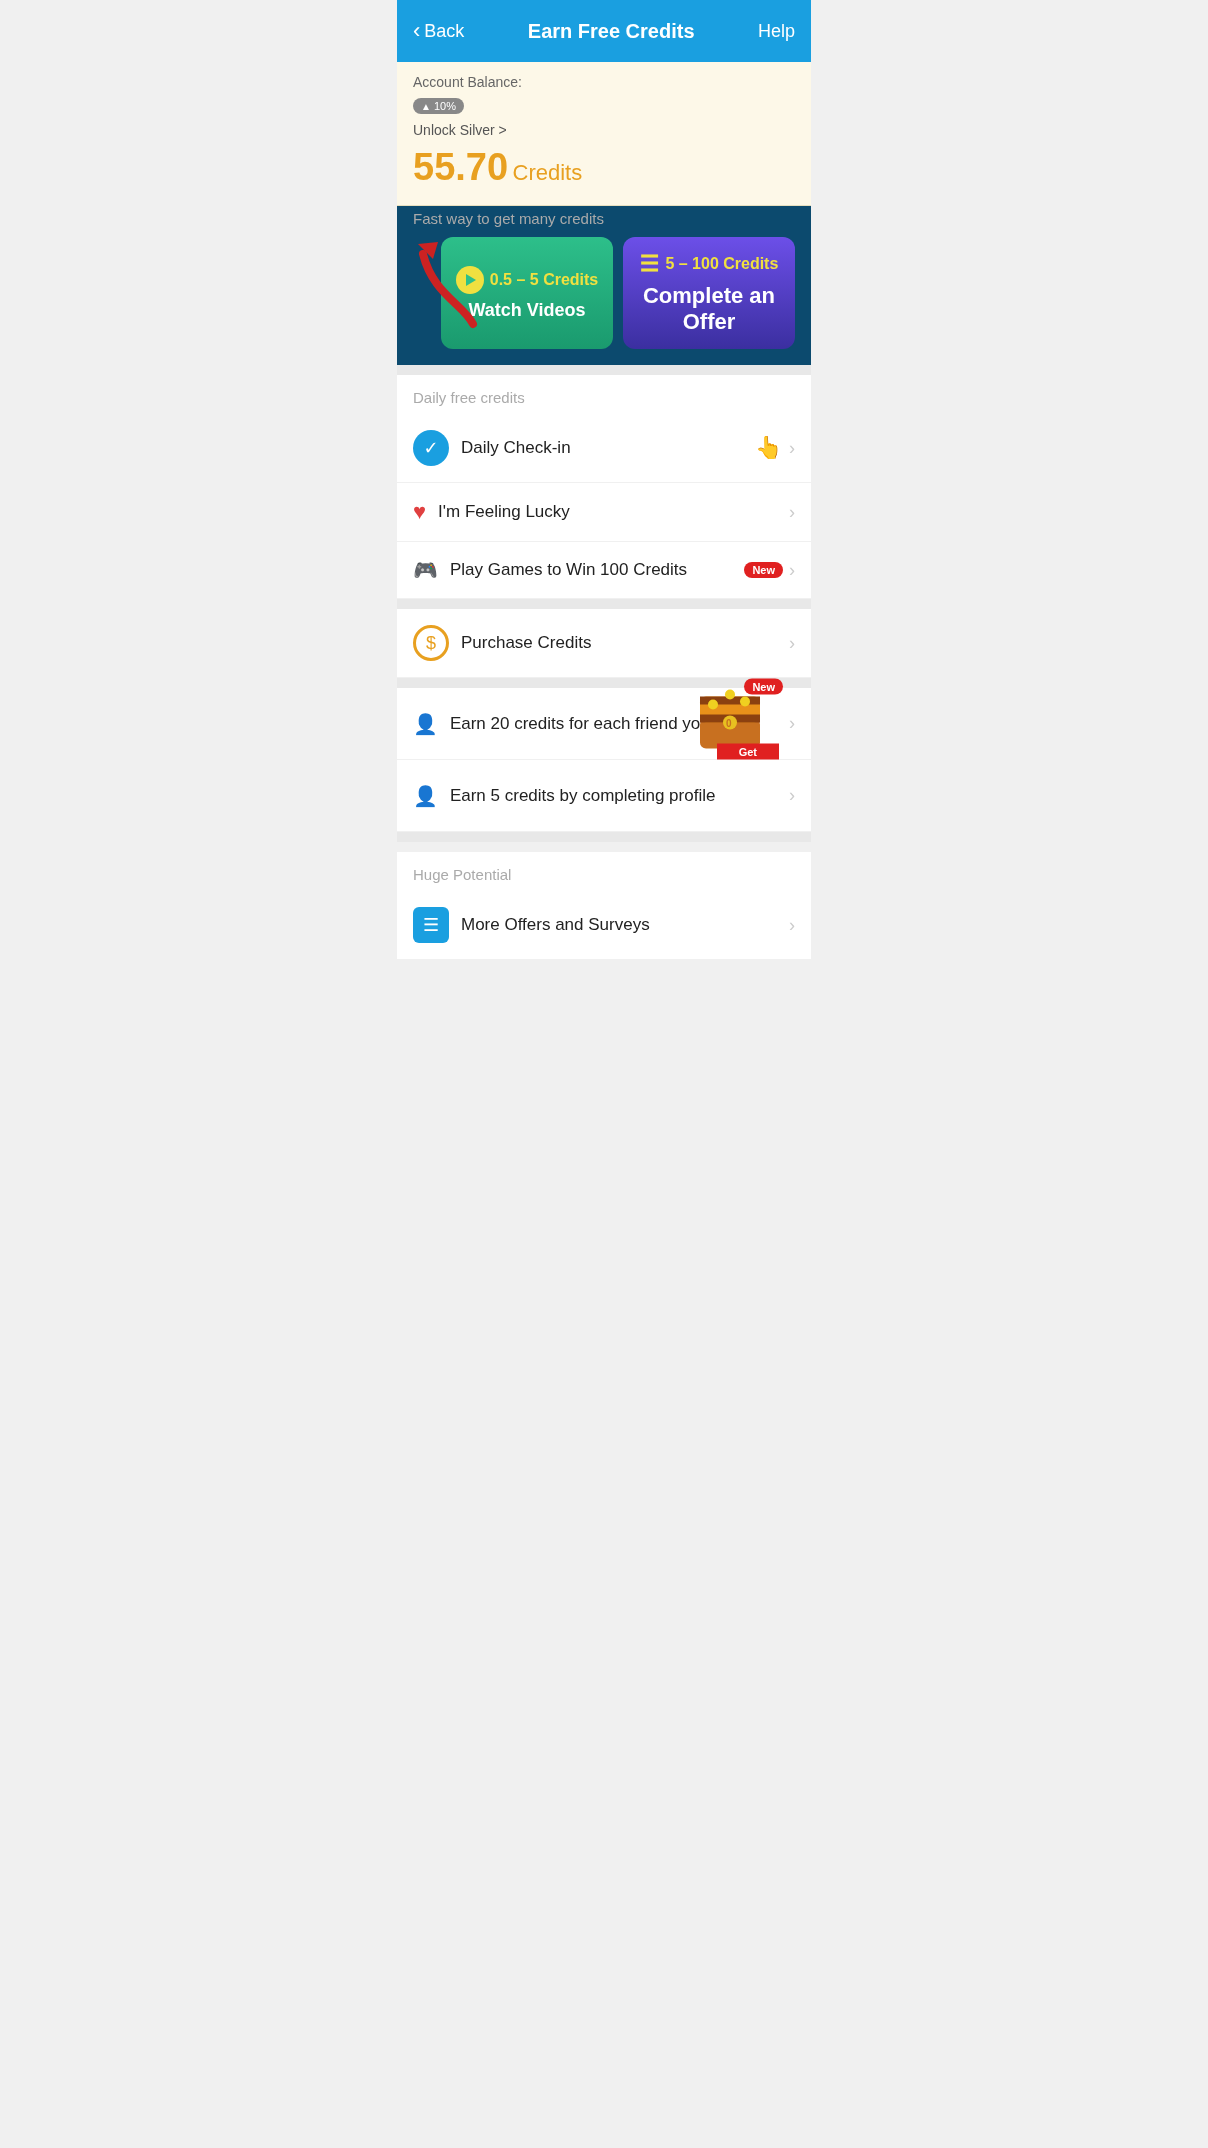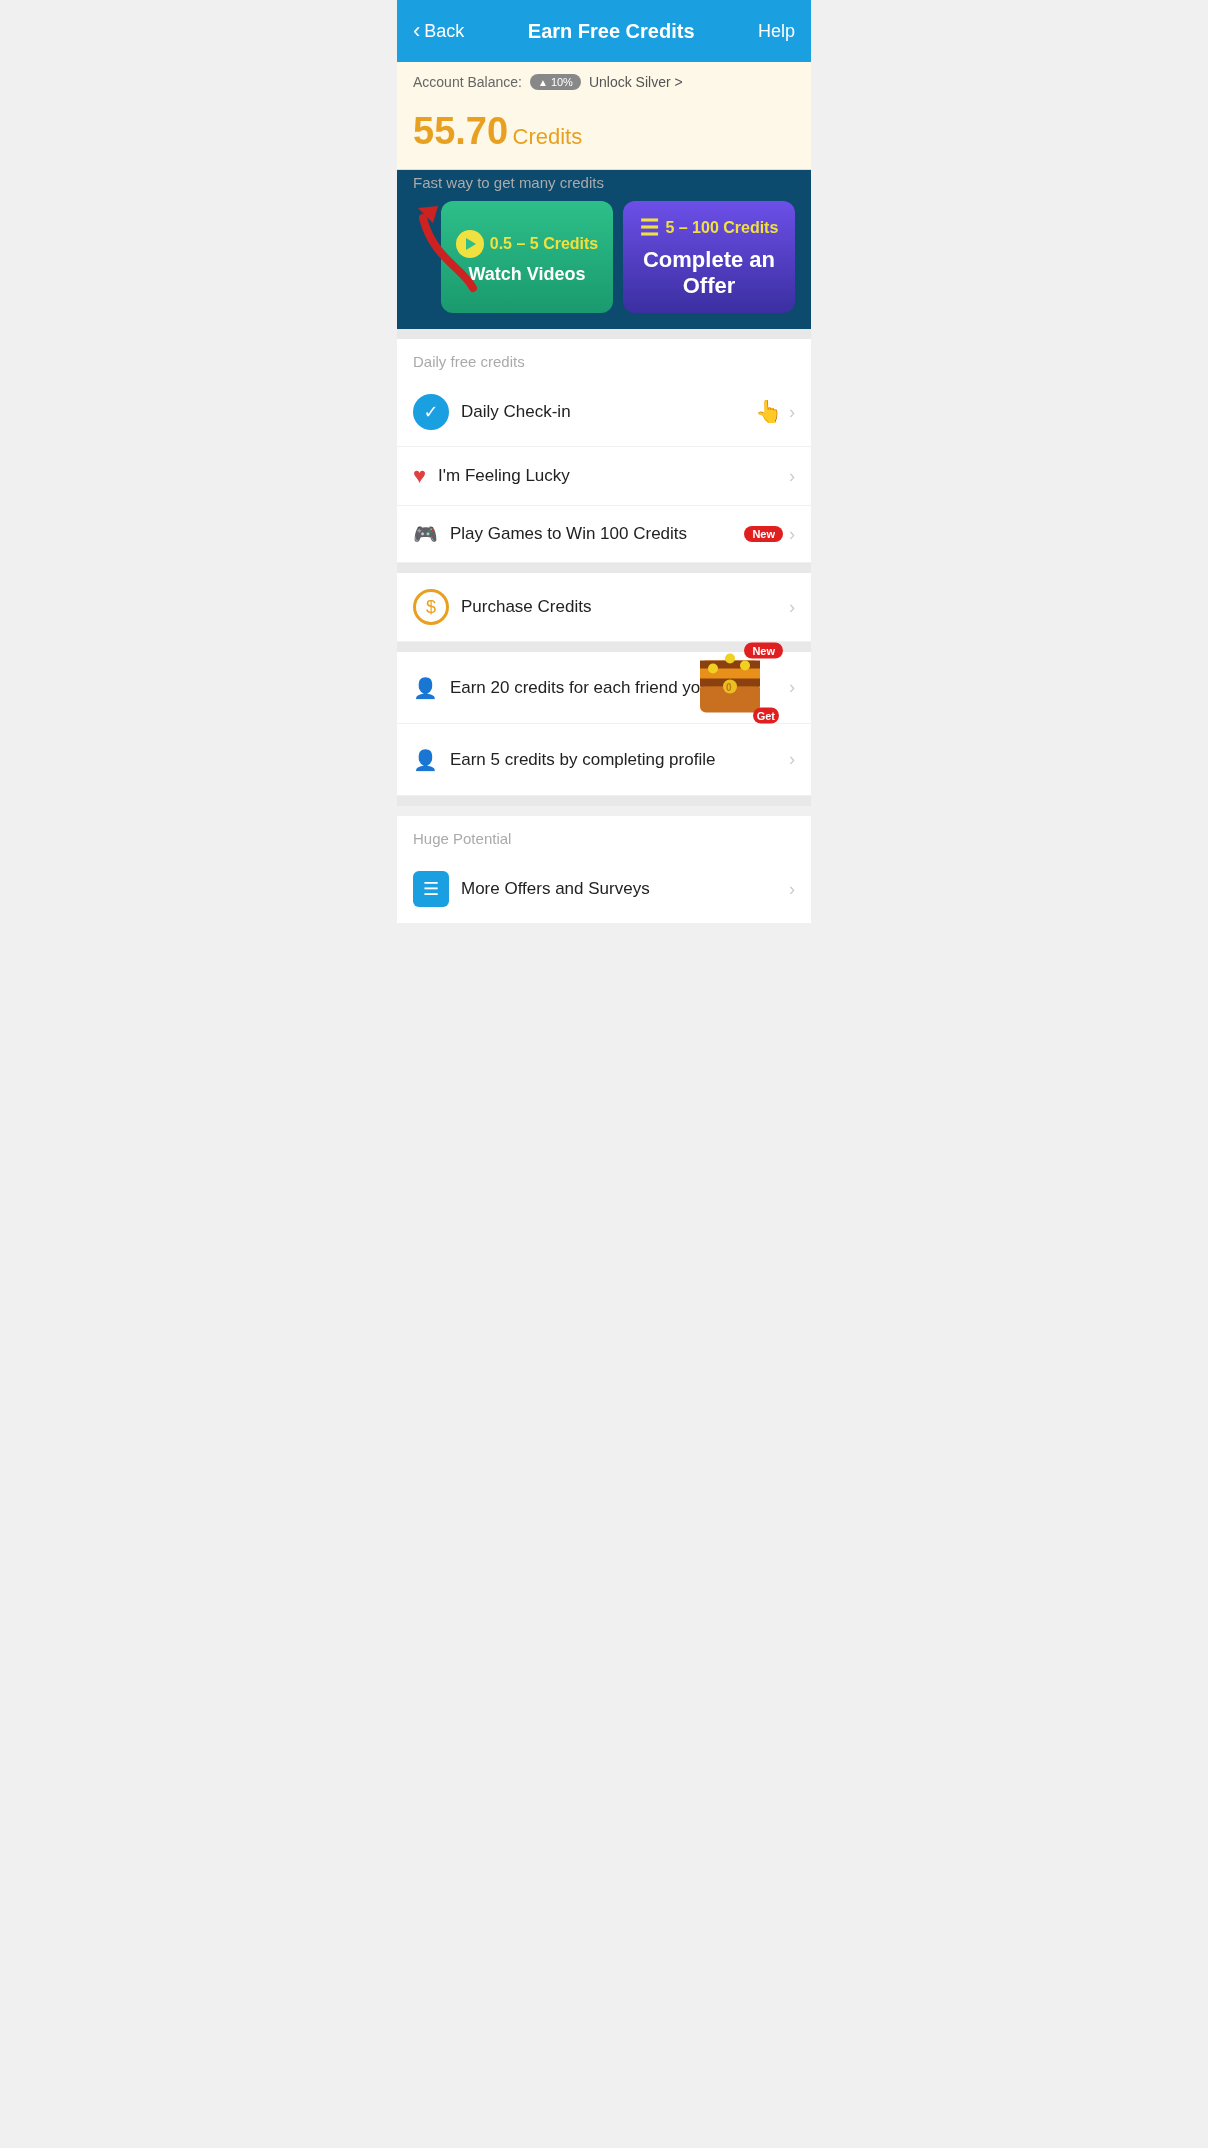--- a/index.html
+++ b/index.html
@@ -51,21 +51,22 @@
     
     .account-section {
       background: #fdf8e8;
       padding: 12px 16px 16px 16px;
       border-bottom: 1px solid #e8e0c0;
     }
     .account-balance-row {
       display: flex;
       align-items: flex-start;
       gap: 8px;
-      margin-bottom: 20px;
+      margin-bottom: 8px;
+      flex-direction: column;
     }
     .account-balance-label {
       color: #666;
       font-size: 14px;
     }
     .tier-badge {
       background: #888;
       color: white;
       border-radius: 12px;
       padding: 2px 8px;
@@ -321,22 +322,22 @@
     .chest-svg {
       width: 70px;
       height: 65px;
     }
     .get-badge {
       position: absolute;
       bottom: -4px;
       right: -4px;
       background: #e02020;
       color: white;
-      border-radius: 8px;
-      padding: 2px 4px;
+      border-radius: 0;
+      padding: 2px 22px;
       font-size: 11px;
       font-weight: 700;
     }
     .new-badge-chest {
       position: absolute;
       top: -8px;
       right: -8px;
       background: #e02020;
       color: white;
       border-radius: 10px;

